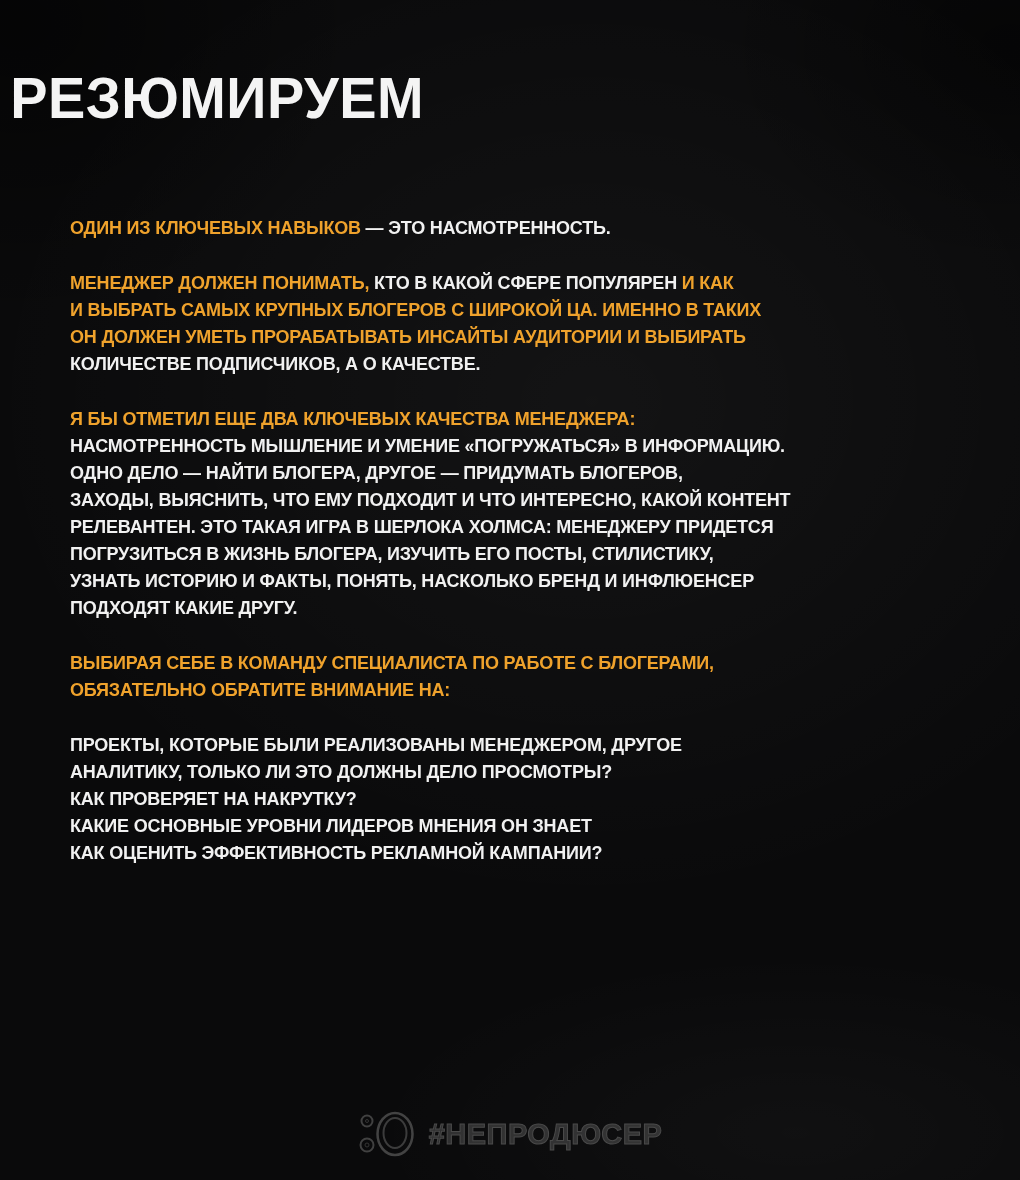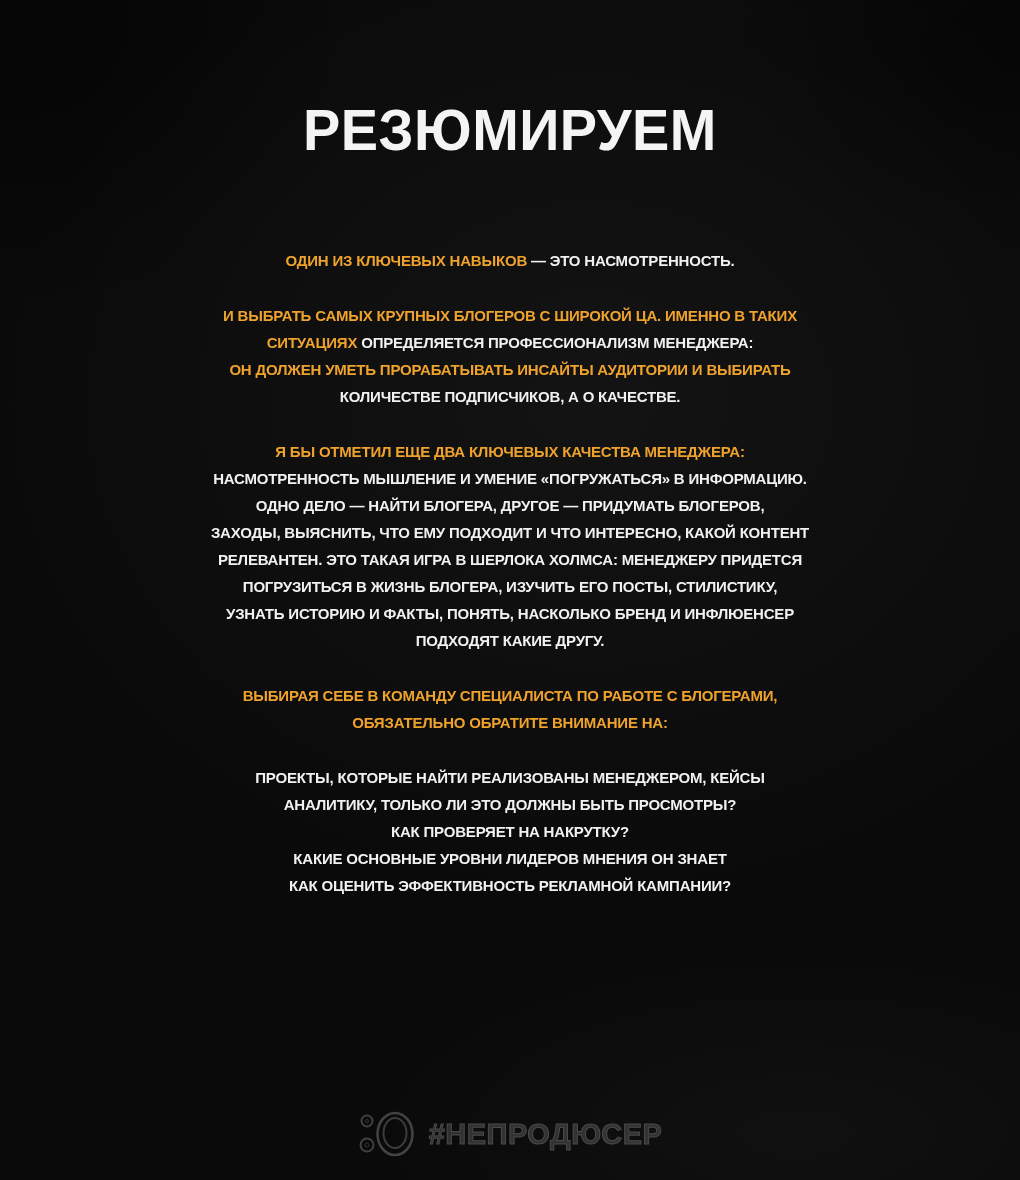--- a/index.html
+++ b/index.html
@@ -23,35 +23,35 @@
     background:
       radial-gradient(900px 750px at 58% 34%, rgba(255,255,255,0.040), rgba(255,255,255,0) 68%),
       radial-gradient(620px 260px at 78% 96%, rgba(255,255,255,0.028), rgba(255,255,255,0) 70%),
       radial-gradient(480px 420px at 2% 2%, rgba(0,0,0,0.55), rgba(0,0,0,0) 72%),
       radial-gradient(420px 320px at 99% 4%, rgba(0,0,0,0.5), rgba(0,0,0,0) 70%);
     pointer-events: none;
   }
   .content {
     position: relative;
     z-index: 1;
-    padding-top: 102px;
-    text-align: center;
+    padding-top: 70px;
+    text-align: left;
   }
   .title {
     margin: 0 0 88px 0;
     font-size: 57px;
     line-height: 1;
     letter-spacing: 0.5px;
     color: #f4f4f4;
     transform: scaleX(0.98);
   }
   .body-text {
     width: 880px;
     margin: 7px auto;
-    font-size: 15px;
+    font-size: 18px;
     letter-spacing: -0.2px;
   }
   .paragraph {
     margin: 0 0 28px 0;
   }
   .paragraph:last-child {
     margin-bottom: 0;
   }
   .line {
     line-height: 27px;
@@ -87,42 +87,42 @@
 <div class="poster">
   <div class="bg-texture"></div>
 
   <div class="content">
     <h1 class="title">РЕЗЮМИРУЕМ</h1>
     <div class="body-text">
         <div class="paragraph">
           <div class="line"><span class="seg-accent">ОДИН ИЗ КЛЮЧЕВЫХ НАВЫКОВ</span><span class="seg-text"> — ЭТО НАСМОТРЕННОСТЬ.</span></div>
         </div>
         <div class="paragraph">
+          <div class="line"><span class="seg-accent">МЕНЕДЖЕР ДОЛЖЕН ПОНИМАТЬ,</span><span class="seg-text"> КТО В КАКОЙ СФЕРЕ ПОПУЛЯРЕН </span><span class="seg-accent">И КАК</span></div>
           <div class="line"><span class="seg-accent">И ВЫБРАТЬ САМЫХ КРУПНЫХ БЛОГЕРОВ С ШИРОКОЙ ЦА. ИМЕННО В ТАКИХ</span></div>
-          <div class="line"><span class="seg-accent">СИТУАЦИЯХ</span><span class="seg-text"> ОПРЕДЕЛЯЕТСЯ ПРОФЕССИОНАЛИЗМ МЕНЕДЖЕРА:</span></div>
           <div class="line"><span class="seg-accent">ОН ДОЛЖЕН УМЕТЬ ПРОРАБАТЫВАТЬ ИНСАЙТЫ АУДИТОРИИ И ВЫБИРАТЬ</span></div>
           <div class="line"><span class="seg-text">КОЛИЧЕСТВЕ ПОДПИСЧИКОВ, А О КАЧЕСТВЕ.</span></div>
         </div>
         <div class="paragraph">
           <div class="line"><span class="seg-accent">Я БЫ ОТМЕТИЛ ЕЩЕ ДВА КЛЮЧЕВЫХ КАЧЕСТВА МЕНЕДЖЕРА:</span></div>
           <div class="line"><span class="seg-text">НАСМОТРЕННОСТЬ МЫШЛЕНИЕ И УМЕНИЕ «ПОГРУЖАТЬСЯ» В ИНФОРМАЦИЮ.</span></div>
           <div class="line"><span class="seg-text">ОДНО ДЕЛО — НАЙТИ БЛОГЕРА, ДРУГОЕ — ПРИДУМАТЬ БЛОГЕРОВ,</span></div>
           <div class="line"><span class="seg-text">ЗАХОДЫ, ВЫЯСНИТЬ, ЧТО ЕМУ ПОДХОДИТ И ЧТО ИНТЕРЕСНО, КАКОЙ КОНТЕНТ</span></div>
           <div class="line"><span class="seg-text">РЕЛЕВАНТЕН. ЭТО ТАКАЯ ИГРА В ШЕРЛОКА ХОЛМСА: МЕНЕДЖЕРУ ПРИДЕТСЯ</span></div>
           <div class="line"><span class="seg-text">ПОГРУЗИТЬСЯ В ЖИЗНЬ БЛОГЕРА, ИЗУЧИТЬ ЕГО ПОСТЫ, СТИЛИСТИКУ,</span></div>
           <div class="line"><span class="seg-text">УЗНАТЬ ИСТОРИЮ И ФАКТЫ, ПОНЯТЬ, НАСКОЛЬКО БРЕНД И ИНФЛЮЕНСЕР</span></div>
           <div class="line"><span class="seg-text">ПОДХОДЯТ КАКИЕ ДРУГУ.</span></div>
         </div>
         <div class="paragraph">
           <div class="line"><span class="seg-accent">ВЫБИРАЯ СЕБЕ В КОМАНДУ СПЕЦИАЛИСТА ПО РАБОТЕ С БЛОГЕРАМИ,</span></div>
           <div class="line"><span class="seg-accent">ОБЯЗАТЕЛЬНО ОБРАТИТЕ ВНИМАНИЕ НА:</span></div>
         </div>
         <div class="paragraph">
-          <div class="line"><span class="seg-text">ПРОЕКТЫ, КОТОРЫЕ НАЙТИ РЕАЛИЗОВАНЫ МЕНЕДЖЕРОМ, КЕЙСЫ</span></div>
-          <div class="line"><span class="seg-text">АНАЛИТИКУ, ТОЛЬКО ЛИ ЭТО ДОЛЖНЫ БЫТЬ ПРОСМОТРЫ?</span></div>
+          <div class="line"><span class="seg-text">ПРОЕКТЫ, КОТОРЫЕ БЫЛИ РЕАЛИЗОВАНЫ МЕНЕДЖЕРОМ, ДРУГОЕ</span></div>
+          <div class="line"><span class="seg-text">АНАЛИТИКУ, ТОЛЬКО ЛИ ЭТО ДОЛЖНЫ ДЕЛО ПРОСМОТРЫ?</span></div>
           <div class="line"><span class="seg-text">КАК ПРОВЕРЯЕТ НА НАКРУТКУ?</span></div>
           <div class="line"><span class="seg-text">КАКИЕ ОСНОВНЫЕ УРОВНИ ЛИДЕРОВ МНЕНИЯ ОН ЗНАЕТ</span></div>
           <div class="line"><span class="seg-text">КАК ОЦЕНИТЬ ЭФФЕКТИВНОСТЬ РЕКЛАМНОЙ КАМПАНИИ?</span></div>
         </div>
       </div>
   </div>
 
   <div class="footer">
     <svg class="logo-icon" width="58" height="48" viewBox="0 0 58 48" fill="none" xmlns="http://www.w3.org/2000/svg">
       <circle cx="9" cy="11" r="5.5" stroke="#474747" stroke-width="2"></circle>

